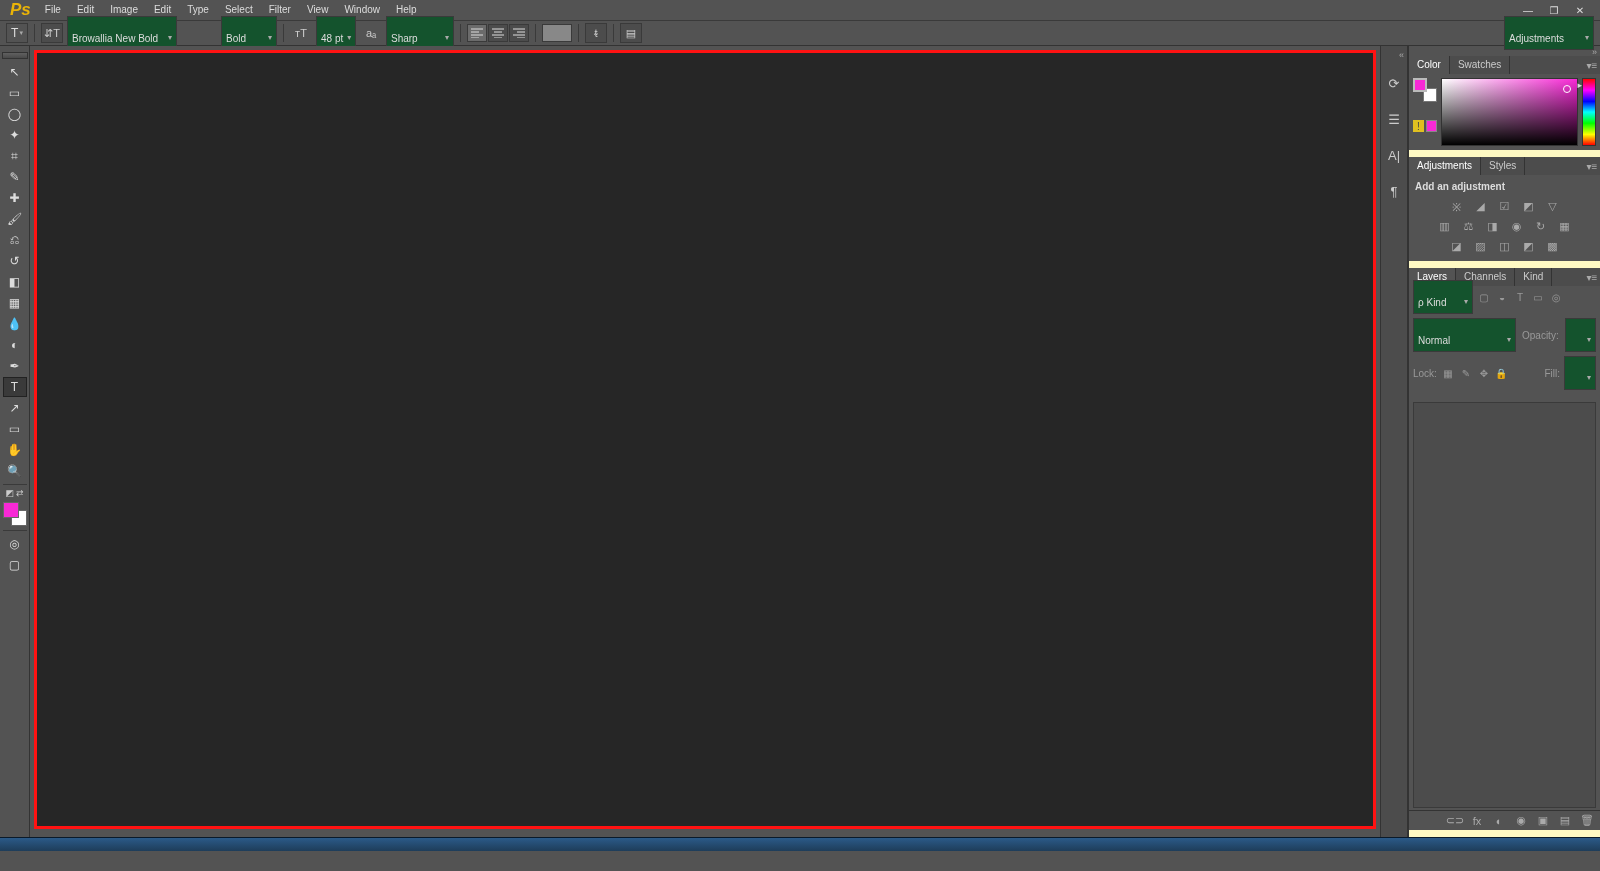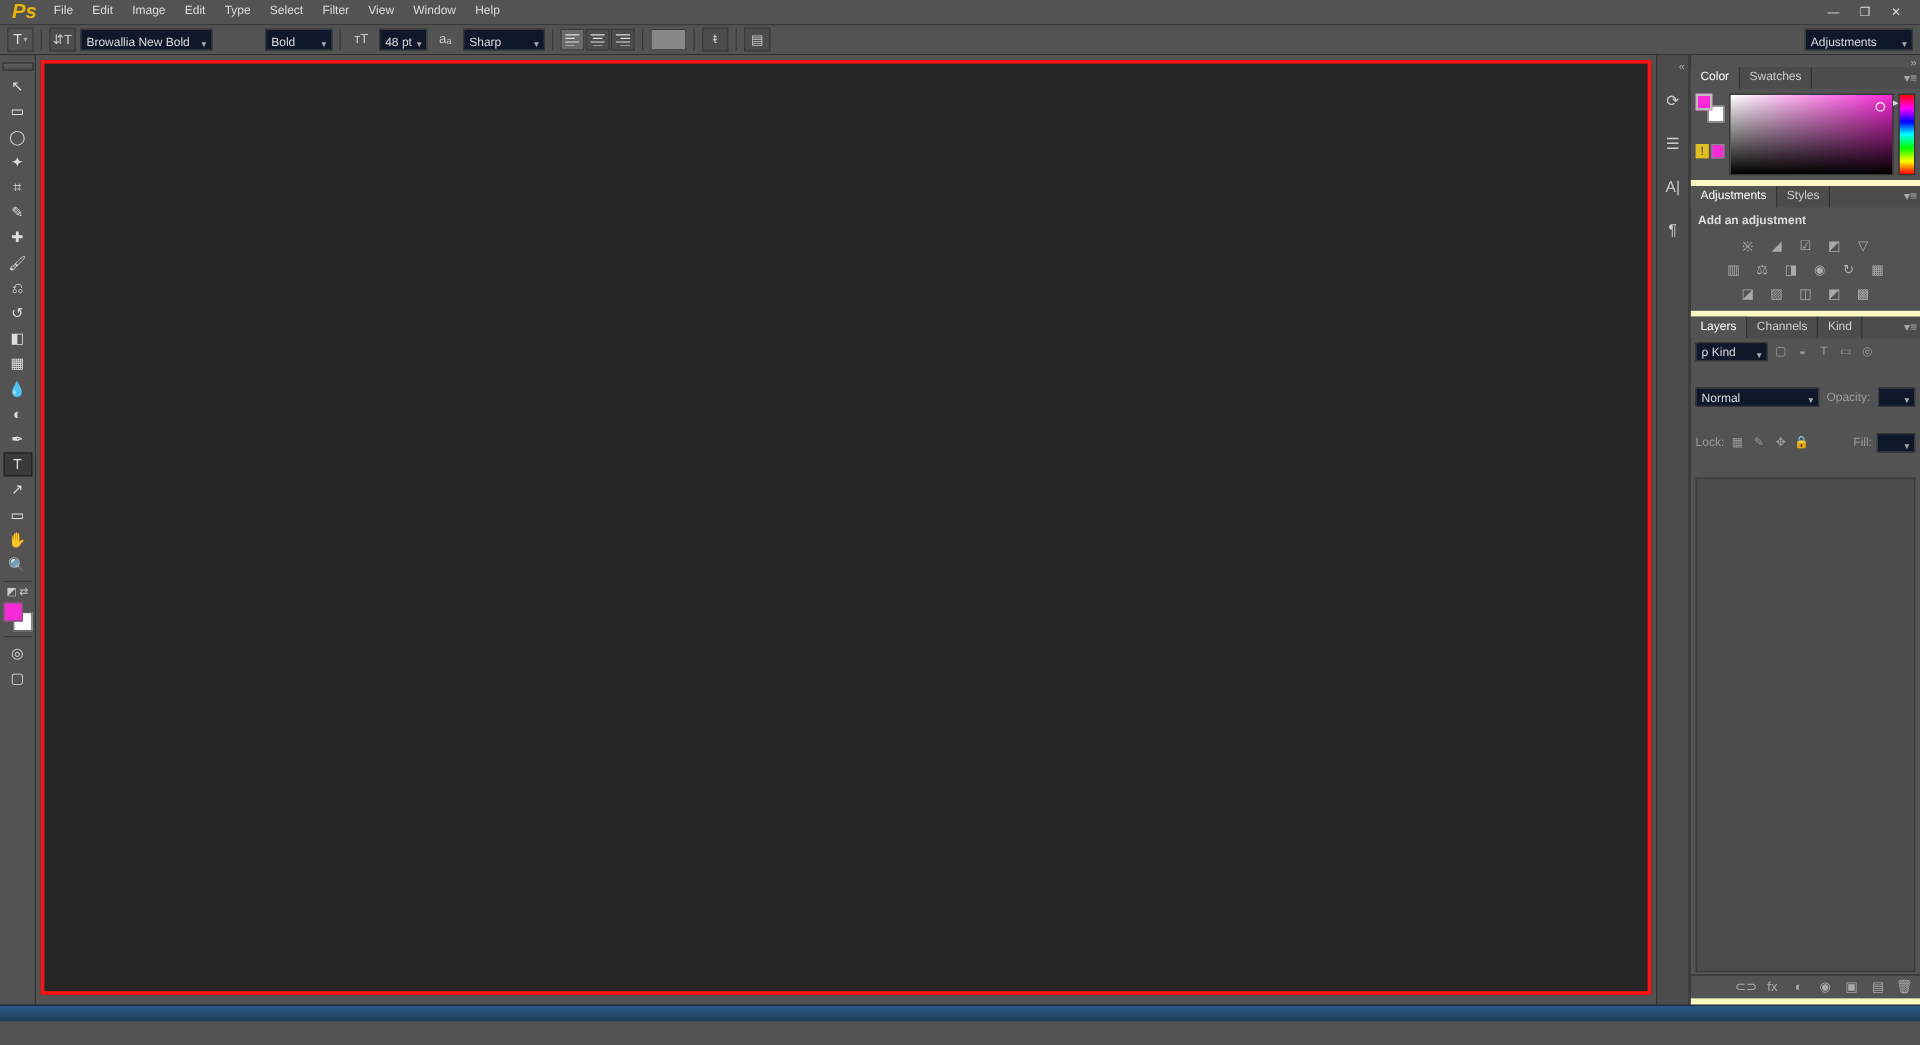--- a/index.html
+++ b/index.html
@@ -7,21 +7,21 @@
   
   .menubar { height: 20px; background: #535353; display: flex; align-items: center; padding: 0 4px; }
   .ps-logo { font-weight: bold; font-size: 17px; color: #eab308; font-style: italic; margin: 0 6px; }
   .menu-item { padding: 0 8px; line-height: 20px; cursor: default; color: #ddd; }
   .win-controls { margin-left: auto; display: flex; gap: 6px; padding-right: 6px; }
   .win-btn { width: 20px; height: 14px; display:flex; align-items:center; justify-content:center; color:#ddd; cursor:default; }
   
   .options-bar { height: 26px; background: #535353; border-top: 1px solid #3a3a3a; border-bottom: 1px solid #333; display: flex; align-items: center; padding: 0 6px; gap: 4px; }
   .tool-indicator { width: 22px; height: 20px; border: 1px solid #3a3a3a; background:#535353; display:flex; align-items:center; justify-content:center; font-size:12px; color:#ddd; }
   .opt-btn { width:22px; height:20px; border:1px solid #3a3a3a; background:#4c4c4c; display:flex; align-items:center; justify-content:center; cursor:default; color:#ccc; font-size:11px; }
-  .dropdown { height: 18px; background: #0f172a; border: 1px solid #3a3a3a; display:flex; align-items:flex-end; padding: 0 4px; cursor:default; position:relative; }
+  .dropdown { height: 18px; background: #14532d; border: 1px solid #3a3a3a; display:flex; align-items:flex-start; padding: 16px 4px; cursor:default; position:relative; }
   .dropdown .dd-text { color: #ddd; font-size: 10px; white-space: nowrap; }
   .dropdown .dd-arrow { margin-left: auto; color:#aaa; font-size:8px; padding-left:4px;}
   .font-dd { width: 110px; }
   .style-dd { width: 56px; margin-left: 40px; }
   .size-dd { width: 40px; }
   .aa-dd { width: 68px; }
   .ws-dd { width: 90px; height: 18px; }
   .divider { width:1px; height:18px; background:#3a3a3a; margin: 0 2px; }
   .align-group { display:flex; gap:1px; }
   .align-btn { width:20px; height:18px; border:1px solid #3a3a3a; background:#4c4c4c; display:flex; align-items:center; justify-content:center; cursor:default; }
@@ -42,21 +42,21 @@
   
   .canvas-wrap { flex:1; position:relative; background:#535353; }
   .canvas-highlight { position:absolute; left:4px; top:4px; right:4px; bottom:8px; border:3px solid #ff1212; background:#262626; }
   
   .mini-strip { width: 28px; background:#4c4c4c; border-left:1px solid #333; border-right:1px solid #333; padding-top:4px; display:flex; flex-direction:column; align-items:center; gap:14px; }
   .mini-caret { width:100%; text-align:right; color:#aaa; font-size:9px; padding-right:3px; height:8px;}
   .mini-icon { width:22px; height:22px; display:flex; align-items:center; justify-content:center; color:#ccc; font-size:13px; cursor:default; }
   
   .panels-col { width: 192px; background:#535353; border-left:1px solid #333; display:flex; flex-direction:column; }
   .panels-caret { text-align:right; color:#aaa; font-size:9px; padding:1px 3px; height:10px;}
-  .panel { background:#535353; border-bottom:5px solid #fef9c3; }
+  .panel { background:#535353; border-bottom:7px solid #fef9c3; }
   .panel-tabs { display:flex; background:#4c4c4c; height:18px; align-items:stretch; }
   .ptab { padding: 0 8px; line-height:18px; font-size:10px; color:#ccc; cursor:default; border-right:1px solid #333; }
   .ptab.active { background:#535353; color:#fff; }
   .ptab-menu { margin-left:auto; width:16px; display:flex; align-items:center; justify-content:center; color:#aaa; font-size:10px; cursor:default;}
   
   .color-body { height: 76px; display:flex; padding:4px; gap:4px; position:relative; }
   .color-swatches { width:24px; display:flex; flex-direction:column; gap:4px; justify-content:flex-start; }
   .csw-pair { position:relative; width:24px; height:24px; }
   .csw-pair .bgc { position:absolute; right:0; bottom:0; width:14px; height:14px; background:#fff; border:1px solid #777; }
   .csw-pair .fgc { position:absolute; left:0; top:0; width:14px; height:14px; background:#f829d6; border:2px solid #bbb; }

